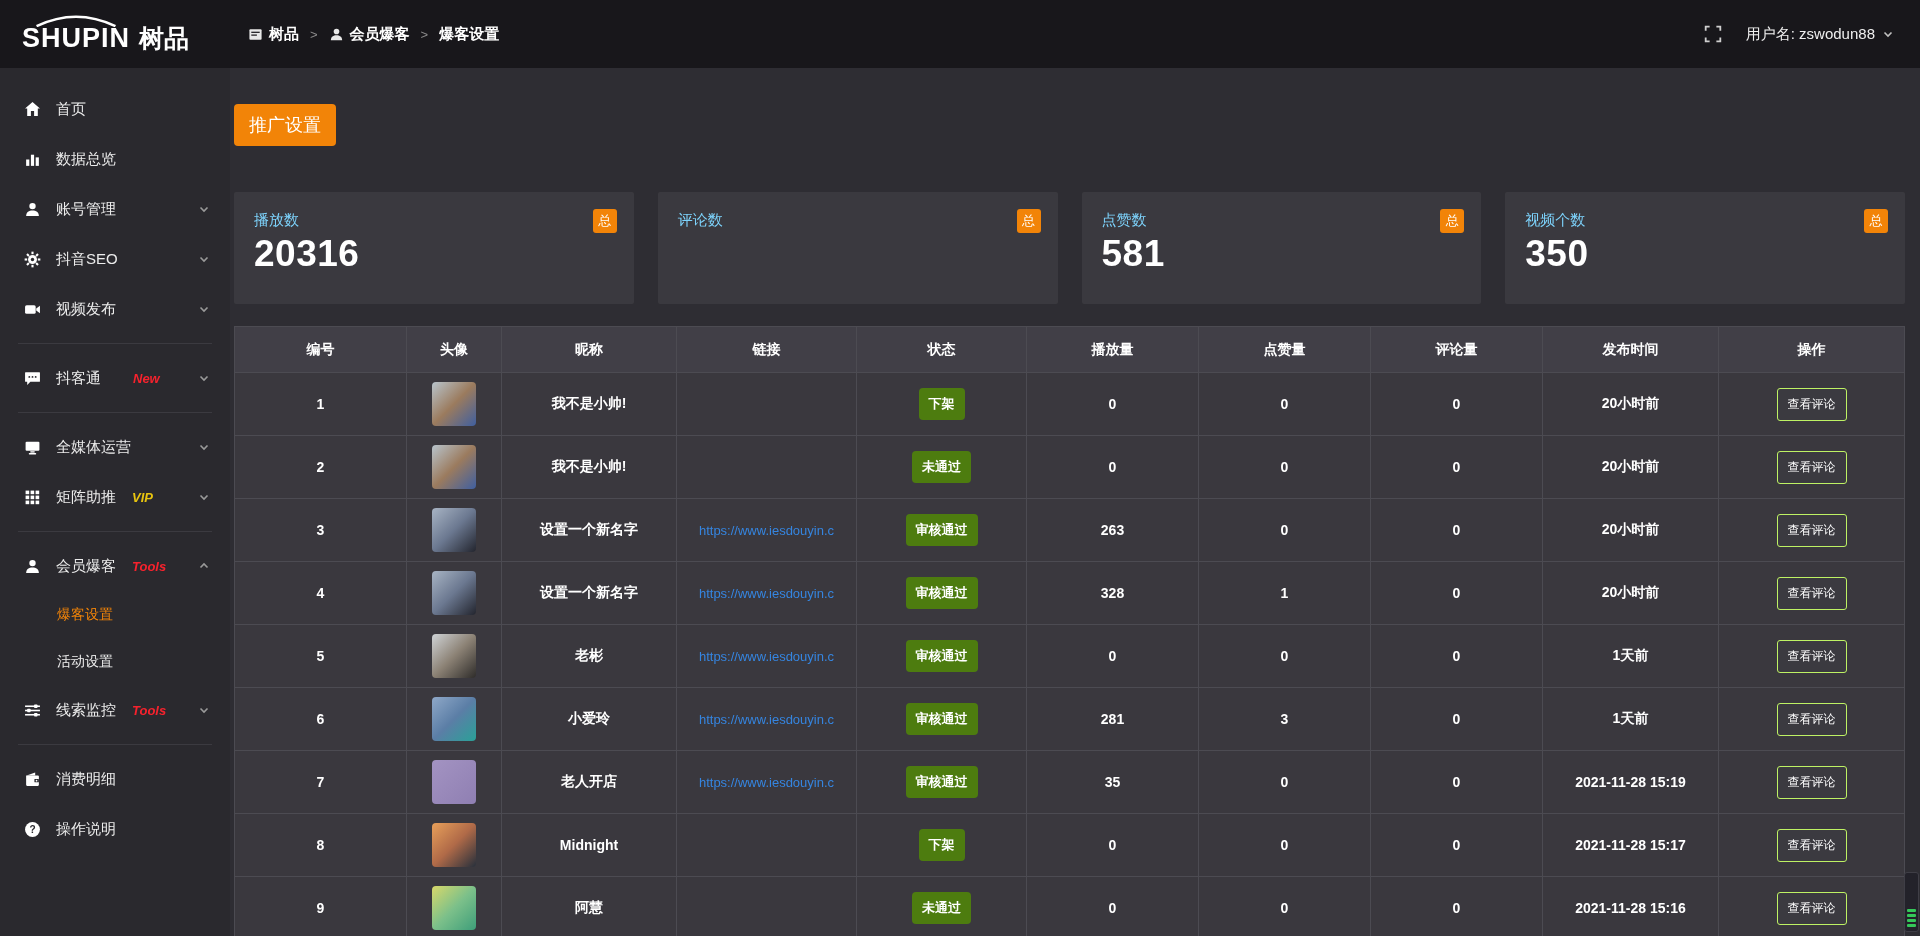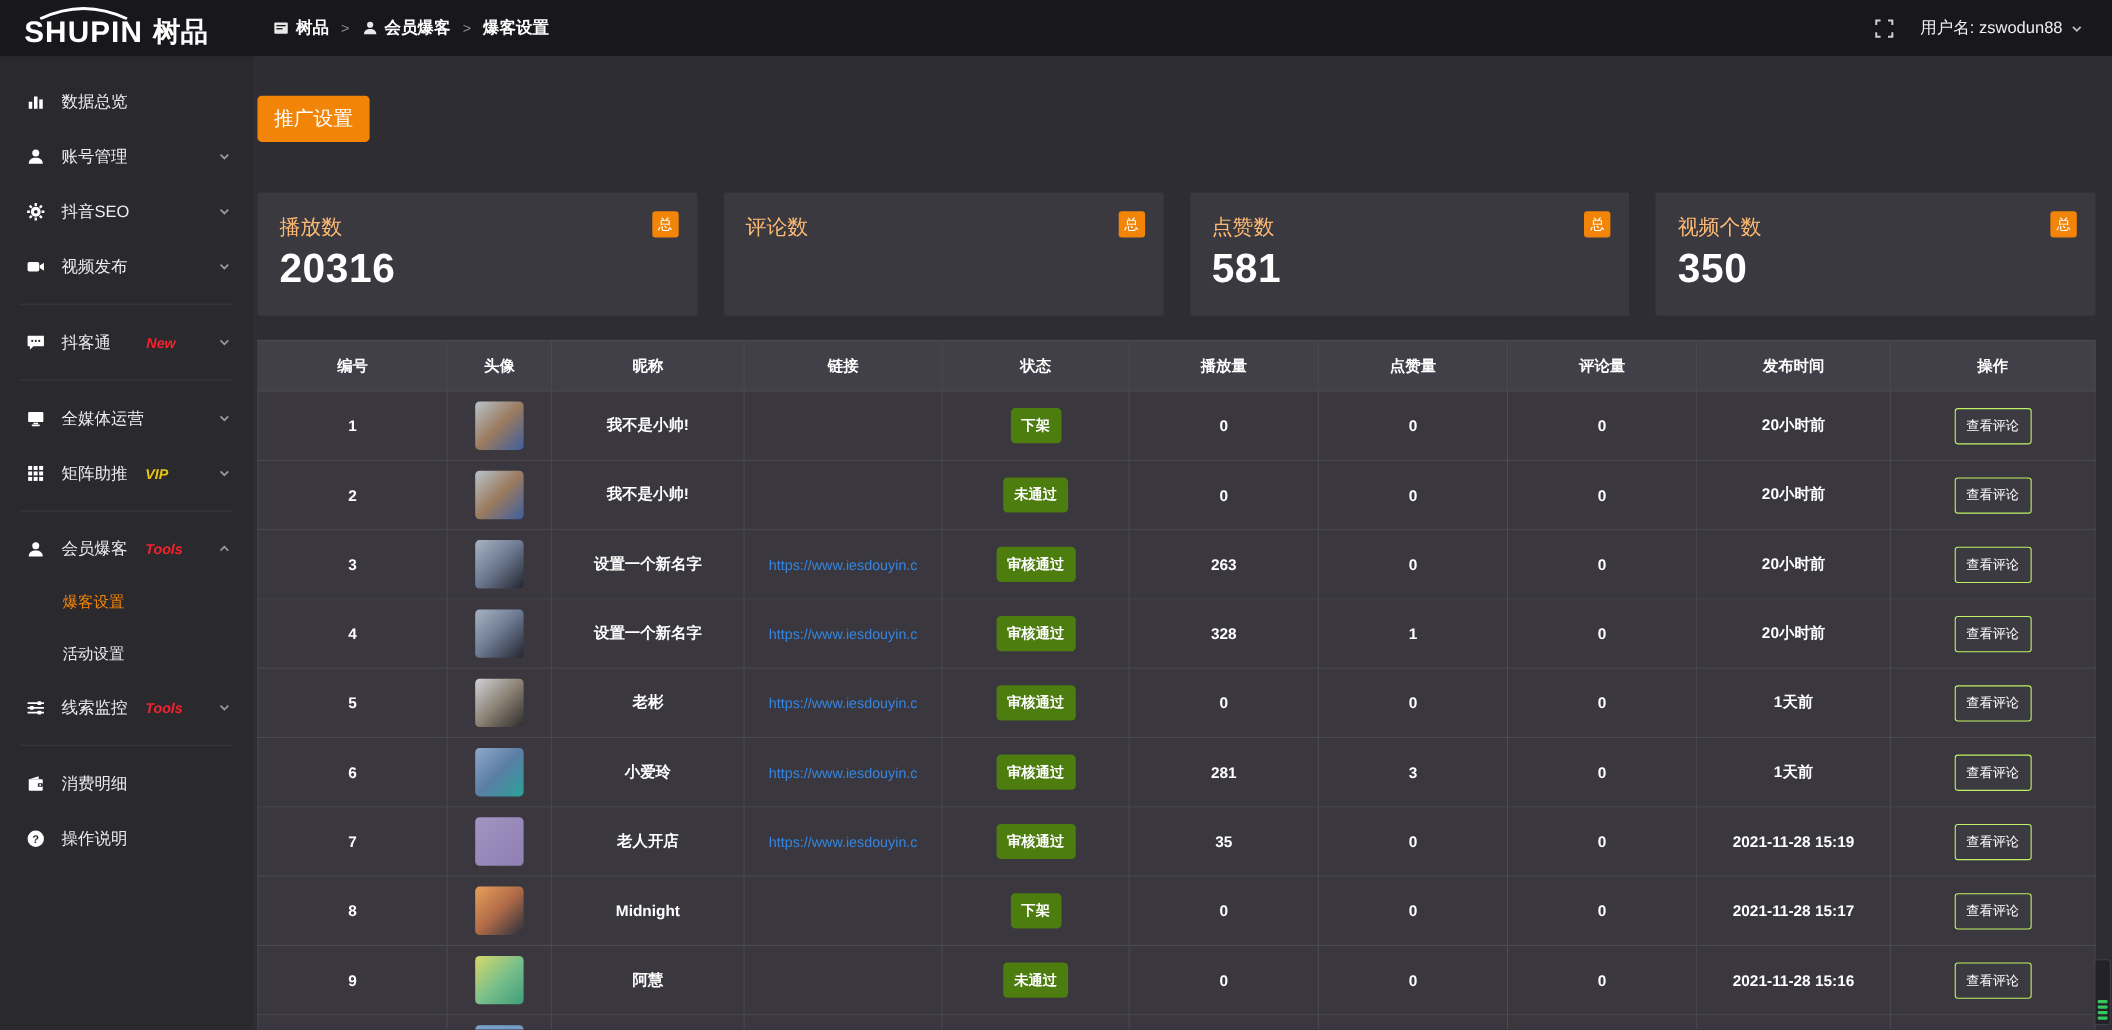--- a/index.html
+++ b/index.html
@@ -1,20 +1,20 @@
 <!DOCTYPE html>
 <html><head>
 <meta charset="utf-8">
 <style>
   * { margin:0; padding:0; box-sizing:border-box; }
   html,body { width:1920px; height:936px; overflow:hidden; background:#2e2d33; font-family:"Liberation Sans","DejaVu Sans",sans-serif; }
   .app { position:relative; width:1920px; height:936px; overflow:hidden; }
 
   
-  .topbar { height:51px; background:#18171b; display:flex; align-items:center; position:relative; z-index:2; }
+  .topbar { height:68px; background:#18171b; display:flex; align-items:center; position:relative; z-index:2; }
   .logo { width:230px; padding-left:22px; display:flex; align-items:center; gap:9px; flex-shrink:0; cursor:pointer; }
   .logo-en { font-size:27px; font-weight:bold; color:#fff; letter-spacing:1px; line-height:1; position:relative; padding-top:8px; }
   .logo-arc { position:absolute; top:-2px; left:0; width:100%; height:12px; }
   .logo-cn { font-size:25px; font-weight:bold; color:#fff; line-height:1; padding-top:8px; }
   .breadcrumb { margin-left:18px; display:flex; align-items:center; gap:11px; color:#fff; font-size:15px; font-weight:bold; }
   .crumb { display:flex; align-items:center; gap:6px; cursor:pointer; }
   .crumb-icon { width:15px; height:15px; color:#e8e8e8; }
   .crumb-sep { color:#8a8a8a; font-size:13px; font-weight:normal; }
   .topbar-right { margin-left:auto; display:flex; align-items:center; gap:24px; padding-right:26px; color:#efefef; font-size:15px; }
   .fullscreen-btn { width:18px; height:18px; color:#cfcfcf; cursor:pointer; }
@@ -32,21 +32,21 @@
   .menu-divider { height:1px; background:#3b3a40; margin:9px 18px; }
   .submenu-item { height:47px; display:flex; align-items:center; padding-left:57px; font-size:14px; color:#ececec; cursor:pointer; }
   .submenu-item.active { color:#F28408; }
 
   .main { flex:1; padding:0 16px 0 4px; }
   .promo-btn { margin-top:36px; display:inline-block; background:#F28408; color:#fff; font-size:18px; padding:9px 15px; border:none; border-radius:4px; cursor:pointer; font-family:inherit; }
 
   
   .stats-row { display:flex; gap:24px; margin-top:46px; }
   .stat-card { flex:1; background:#3a393f; border-radius:2px; height:112px; padding:19px 20px; position:relative; }
-  .stat-label { font-size:19px; color:#fdba74; }
+  .stat-label { font-size:15px; color:#7dd3fc; }
   .stat-value { font-size:37px; font-weight:bold; color:#fff; margin-top:3px; letter-spacing:.5px; }
   .stat-badge { position:absolute; top:17px; right:17px; width:24px; height:24px; background:#F28408; color:#fff; font-size:13px; display:flex; align-items:center; justify-content:center; border-radius:3px; }
 
   
   table { margin-top:22px; width:1670px; border-collapse:collapse; table-layout:fixed; }
   th { background:#413f47; height:46px; font-size:14px; font-weight:bold; color:#fff; border:1px solid #4c4b52; }
   td { background:#3a383e; height:63px; text-align:center; font-size:14px; font-weight:bold; color:#fff; border:1px solid #4c4b52; overflow:hidden; }
   .avatar { width:44px; height:44px; border-radius:4px; margin:0 auto; }
   .status-badge { display:inline-block; background:#4d7c0f; color:#fff; font-size:13px; font-weight:bold; padding:7px 10px; border-radius:4px; cursor:pointer; white-space:nowrap; }
   .link { color:#3585E0; font-size:13px; font-weight:normal; white-space:nowrap; cursor:pointer; }
@@ -116,20 +116,28 @@
               <path d="M2.5 4.5 6 8l3.5-3.5"></path>
             </svg>
         </span>
       </span>
     </div>
   </div>
 
   <div class="layout">
 
     <div class="sidebar" id="sidebar-menu">
+        <div class="menu-item">
+          <span class="icon">
+            <svg viewBox="0 0 16 16" fill="currentColor">
+              <path d="M8 1l7 6h-2v7h-3.5V9.5h-3V14H3V7H1z"></path>
+            </svg>
+          </span>
+          <span class="menu-label">首页</span>
+        </div>
         <div class="menu-item">
           <span class="icon">
             <svg viewBox="0 0 16 16" fill="currentColor">
               <rect x="2" y="8" width="3" height="6"></rect>
               <rect x="6.5" y="3.5" width="3" height="10.5"></rect>
               <rect x="11" y="6" width="3" height="8"></rect>
             </svg>
           </span>
           <span class="menu-label">数据总览</span>
         </div>

